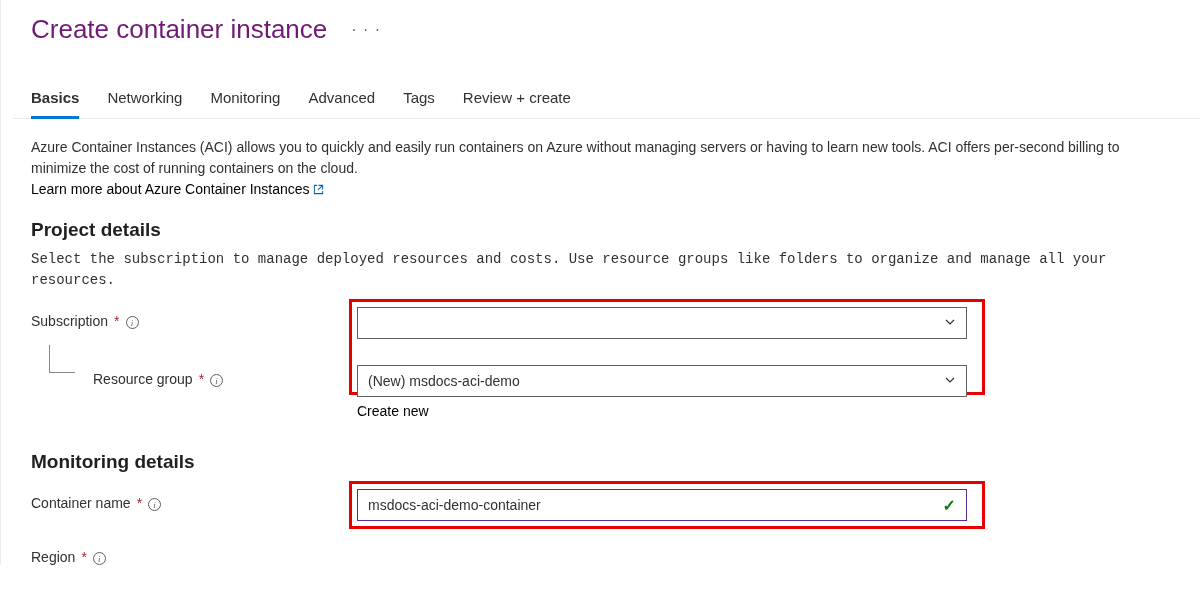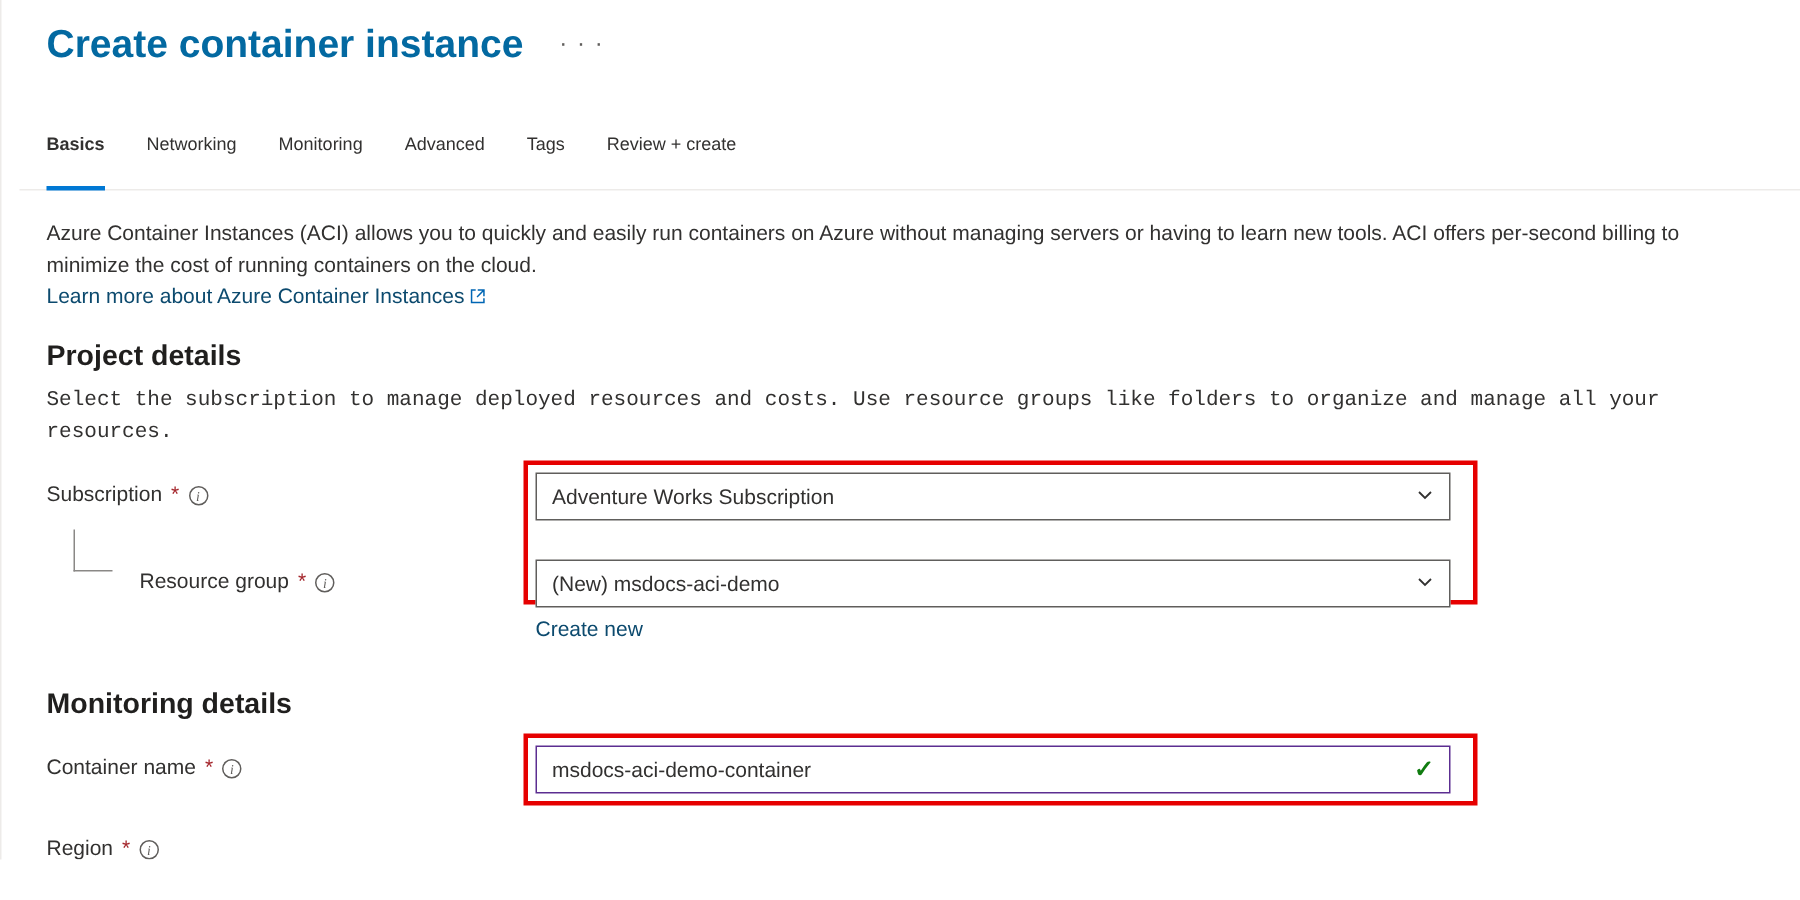--- a/index.html
+++ b/index.html
@@ -13,57 +13,57 @@
       width: 1200px;
     }
     .header-row {
       display: flex;
       align-items: center;
       gap: 24px;
       padding: 14px 18px 8px 18px;
     }
     .page-title {
       font-size: 26px;
-      font-weight: 700;
-      color: #0369a1;
+      font-weight: 400;
+      color: #701a75;
     }
     .more-dots {
       color: #605e5c;
       font-size: 16px;
       cursor: pointer;
       letter-spacing: 1px;
     }
     .tabs {
       display: flex;
       gap: 28px;
       padding: 36px 18px 0 18px;
       border-bottom: 1px solid #edebe9;
     }
     .tab {
-      font-size: 12px;
-      color: #323130;
-      padding: 0 0 21px 0;
+      font-size: 15px;
+      color: #323130;
+      padding: 0 0 10px 0;
       cursor: pointer;
       border-bottom: 3px solid transparent;
       margin-bottom: -1px;
     }
     .tab.active {
       font-weight: 600;
       border-bottom-color: #0078d4;
     }
     .content {
       padding: 18px 18px 0 18px;
       max-width: 1140px;
     }
     .intro {
       line-height: 1.5;
       color: #323130;
     }
     .link {
-      color: #0c4a6e;
+      color: #000000;
       text-decoration: none;
       cursor: pointer;
       text-align: right;
     }
     .ext-icon {
       display: inline-block;
       vertical-align: -1px;
       margin-left: 3px;
     }
     .section-heading {
@@ -193,21 +193,20 @@
 
   <div class="form-row">
     <div class="label-col">
       <span>Subscription</span>
       <span class="req">*</span>
       <span class="info-icon">i</span>
     </div>
     <div class="field-col">
       <div class="highlight-box" style="left:-8px; top:-8px; width:636px; height:96px;"></div>
       <div class="select-like">
-        <span class="select-text">Adventure Works Subscription</span>
         <span class="chevron"><svg width="12" height="12" viewBox="0 0 12 12">
               <path fill="none" stroke="#323130" stroke-width="1.2" d="M2 4l4 4 4-4"></path>
             </svg></span>
       </div>
     </div>
   </div>
 
   <div class="form-row nested">
     <div class="label-col indented">
       <span class="tree-elbow"></span>

